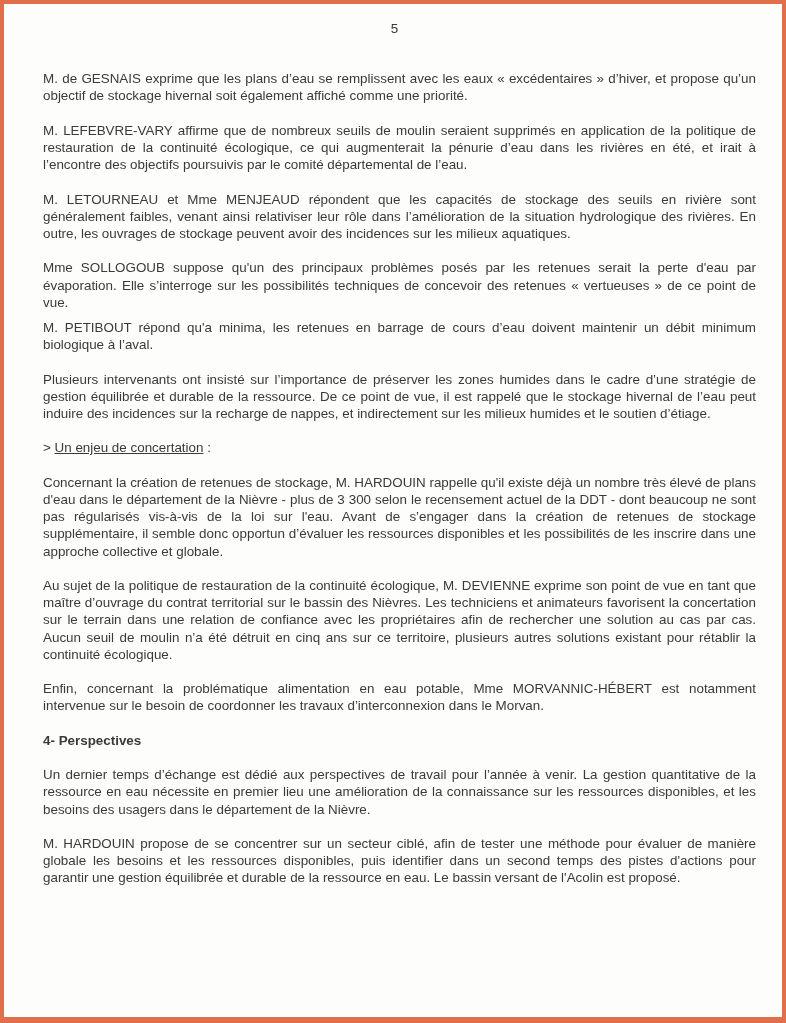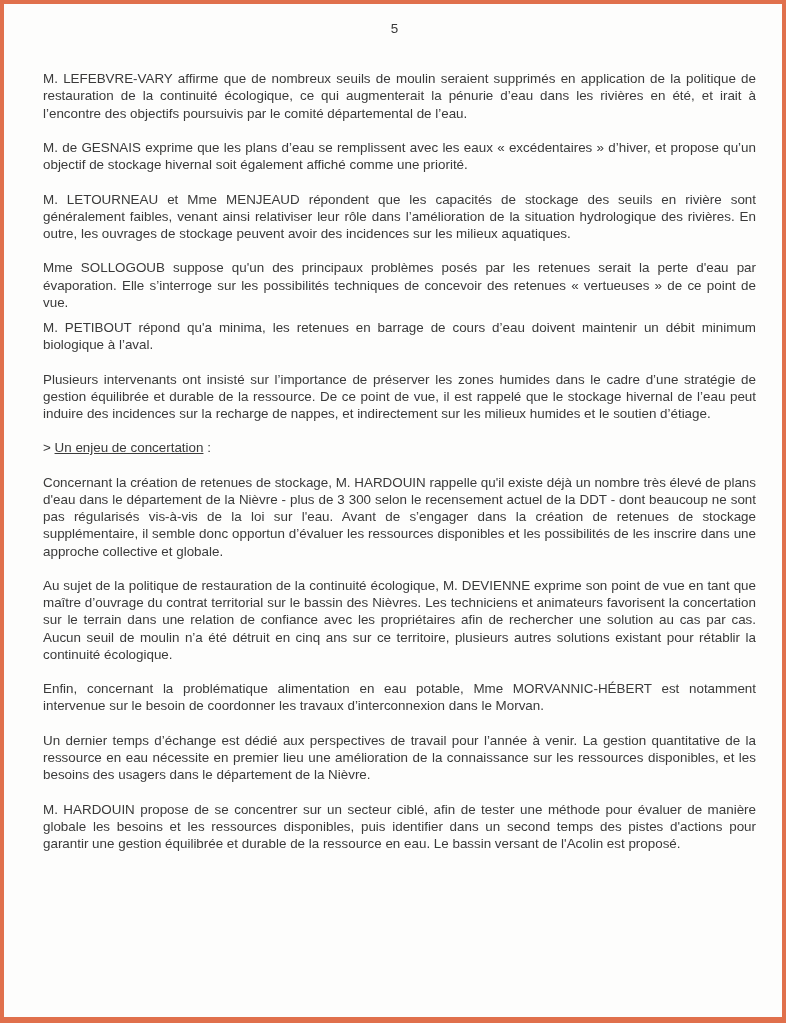--- a/index.html
+++ b/index.html
@@ -34,31 +34,32 @@
     font-size: 13.4px; font-weight: bold;
     margin: 0 0 17.2px 0; line-height: 17.2px;
   }
 </style>
 </head>
 <body>
 
 <div class="page">
   <div class="pagenum">5</div>
 
+  <p>M. de GESNAIS exprime que les plans d’eau se remplissent avec les eaux « excédentaires » d’hiver, et propose qu’un objectif de stockage hivernal soit également affiché comme une priorité.</p>
   <p>M. LEFEBVRE-VARY affirme que de nombreux seuils de moulin seraient supprimés en application de la politique de restauration de la continuité écologique, ce qui augmenterait la pénurie d’eau dans les rivières en été, et irait à l’encontre des objectifs poursuivis par le comité départemental de l’eau.</p>
-  <p>M. de GESNAIS exprime que les plans d’eau se remplissent avec les eaux « excédentaires » d’hiver, et propose qu’un objectif de stockage hivernal soit également affiché comme une priorité.</p>
   <p>M. LETOURNEAU et Mme MENJEAUD  répondent que les capacités de stockage des seuils en rivière sont généralement faibles, venant ainsi relativiser leur rôle dans l’amélioration de la situation hydrologique des rivières. En outre, les ouvrages de stockage peuvent avoir des incidences sur les milieux aquatiques.</p>
   <p class="tight">Mme SOLLOGOUB suppose qu'un des principaux problèmes posés par les retenues serait la perte d'eau par évaporation. Elle s’interroge sur les possibilités techniques de concevoir des retenues « vertueuses » de ce point de vue.</p>
   <p>M.  PETIBOUT répond qu'a minima, les retenues en barrage de cours d’eau doivent maintenir un débit minimum biologique à l’aval.</p>
 
 
   <p>Plusieurs intervenants ont insisté sur l’importance de préserver les zones humides dans le cadre d’une stratégie de gestion équilibrée et durable de la ressource. De ce point de vue, il est rappelé que le stockage hivernal de l’eau peut induire des incidences sur la recharge de nappes, et indirectement sur les milieux humides et le soutien d’étiage.</p>
 
   <p class="sub"><span>&gt; </span><u>Un enjeu de concertation</u><span> :</span></p>
 
   <p>Concernant la création de retenues de stockage, M. HARDOUIN rappelle qu'il existe déjà un nombre très élevé de plans d'eau dans le département de la Nièvre - plus de 3 300 selon le recensement actuel de la DDT - dont beaucoup ne sont pas régularisés vis-à-vis de la loi sur l'eau. Avant de s’engager dans la création de retenues de stockage supplémentaire, il semble donc opportun d’évaluer les ressources disponibles et les possibilités de les inscrire dans une approche collective et globale.</p>
   <p>Au sujet de la politique de restauration de la continuité écologique, M. DEVIENNE exprime son point de vue en tant que maître d’ouvrage du contrat territorial sur le bassin des Nièvres. Les techniciens et animateurs favorisent la concertation sur le terrain dans une relation de confiance avec les propriétaires afin de rechercher une solution au cas par cas. Aucun seuil de moulin n’a été détruit en cinq ans sur ce territoire, plusieurs autres solutions existant pour rétablir la continuité écologique.</p>
   <p>Enfin, concernant la problématique alimentation en eau potable, Mme MORVANNIC-HÉBERT est notamment intervenue sur le besoin de coordonner les travaux d’interconnexion dans le Morvan.</p>
 
+  <h4>4- Perspectives</h4>
 
   <p>Un dernier temps d’échange est dédié aux perspectives de travail pour l’année à venir. La gestion quantitative de la ressource en eau nécessite en premier lieu une amélioration de la connaissance sur les ressources disponibles, et les besoins des usagers dans le département de la Nièvre.</p>
   <p>M. HARDOUIN propose de se concentrer sur un secteur ciblé, afin de tester une méthode pour évaluer de manière globale les besoins et les ressources disponibles, puis identifier dans un second temps des pistes d'actions pour garantir une gestion équilibrée et durable de la ressource en eau. Le bassin versant de l'Acolin est proposé.</p>
 </div>
 
 </body></html>

